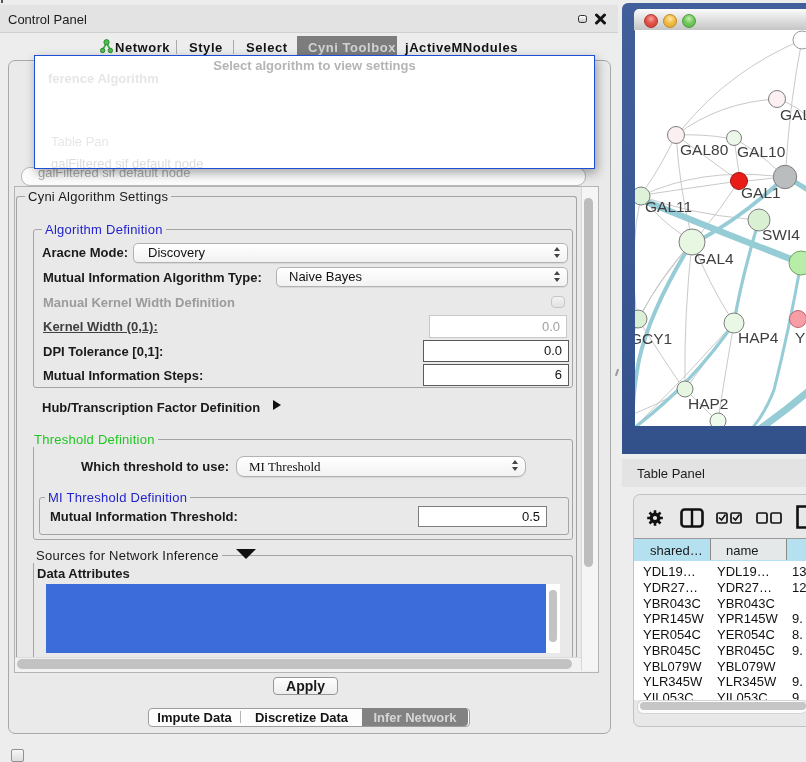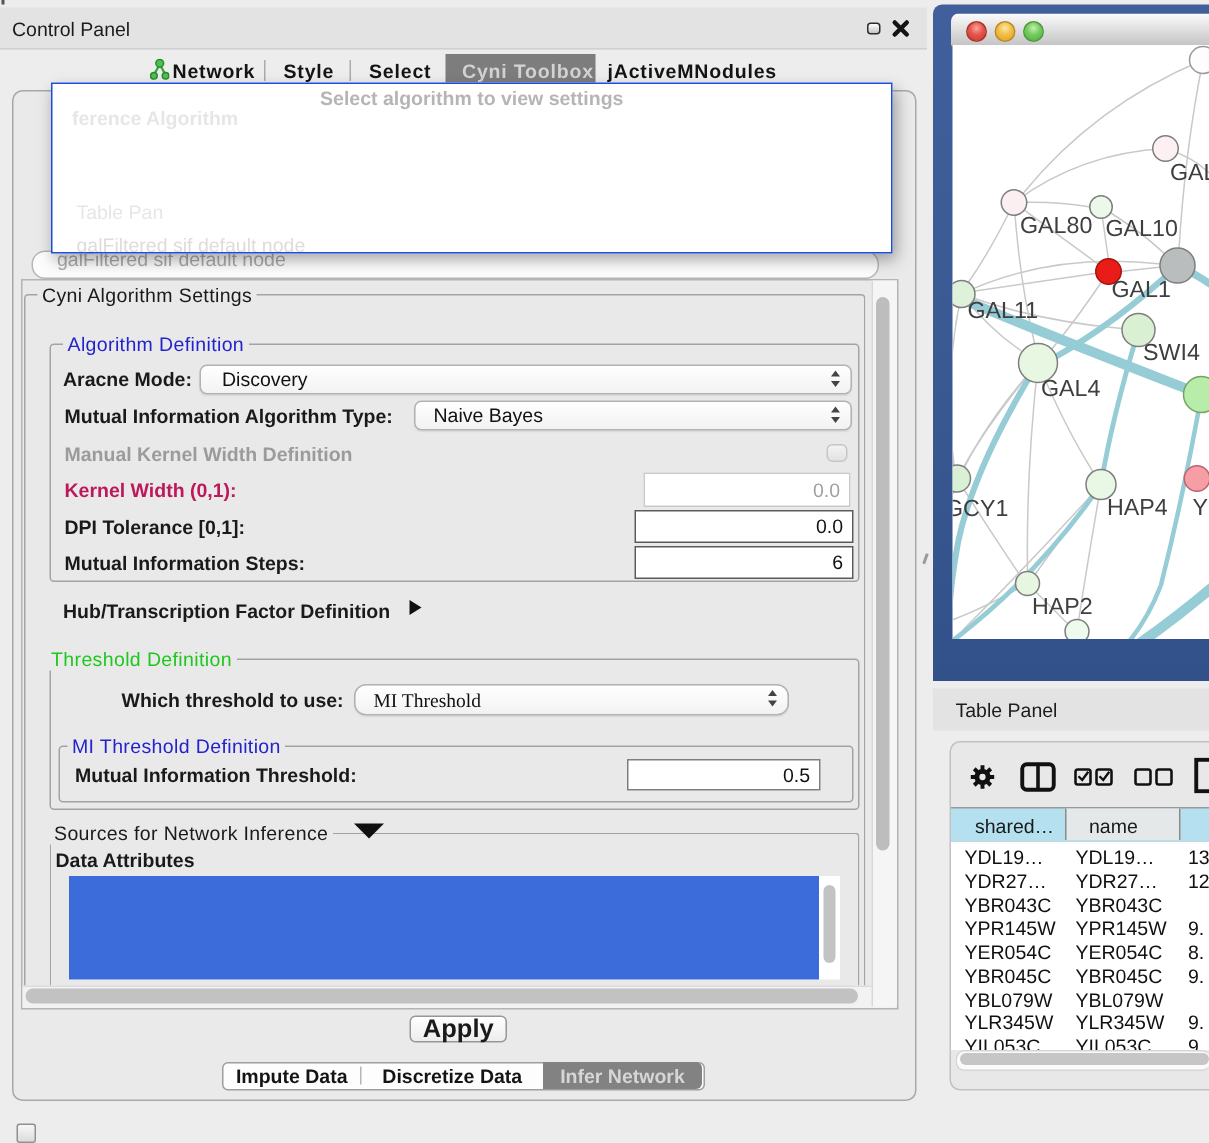--- a/index.html
+++ b/index.html
@@ -65,21 +65,21 @@
 <div class="a bl" style="left:43px;top:270px;">Mutual Information Algorithm Type:</div>
 <div class="combo" style="left:276px;top:267px;width:290px;height:18px;line-height:18px;">
  <span style="margin-left:12px;">Naive Bayes</span>
  <span class="updn" style="top:3px;">
       <span class="tri triu" style="display:block;"></span>
       <span class="tri trid" style="display:block;"></span>
     </span>
 </div>
 <div class="a bl" style="left:43px;top:295px;color:#9b9b9b;">Manual Kernel Width Definition</div>
 <div class="a" style="left:551px;top:296px;width:12px;height:10px;border:1px solid #c6c6c6;border-radius:4px;background:linear-gradient(#f3f3f3,#e2e2e2);"></div>
-<div class="a bl" style="left:43px;top:319px;color:#be185d;">Kernel Width (0,1):</div>
+<div class="a bl" style="left:43px;top:319px;color:#404040;text-decoration:underline;">Kernel Width (0,1):</div>
 <div class="fld" style="left:429px;top:315px;width:130px;height:21px;line-height:21px;border:1px solid #c9c9c9;color:#a0a0a0;padding-right:6px;">0.0</div>
 <div class="a bl" style="left:43px;top:344px;">DPI Tolerance [0,1]:</div>
 <div class="fld" style="left:423px;top:340px;width:138px;height:20px;line-height:20px;border:1.5px solid #5a5a5a;color:#111;padding-right:6px;">0.0</div>
 <div class="a bl" style="left:43px;top:368px;">Mutual Information Steps:</div>
 <div class="fld" style="left:423px;top:364px;width:138px;height:20px;line-height:20px;border:1.5px solid #5a5a5a;color:#111;padding-right:6px;">6</div>
 
 <div class="a bl" style="left:42px;top:400px;">Hub/Transcription Factor Definition</div>
 <div class="a" style="left:273px;top:400px;width:0;height:0;border-top:5.5px solid transparent;border-bottom:5.5px solid transparent;border-left:8px solid #111;"></div>
 
 <div class="grp" style="left:33px;top:439px;width:538px;height:99px;"></div>
@@ -105,21 +105,21 @@
  <div style="position:absolute;left:0;top:0;width:500px;height:120px;background:#3b6cd9;"></div>
  <div style="position:absolute;left:503px;top:6px;width:8px;height:52px;background:#c3c3c3;border-radius:4px;"></div>
 </div>
 
 <div class="a" style="left:15px;top:657px;width:582px;height:14px;background:#f2f2f2;border-top:1px solid #dcdcdc;"></div>
 <div class="a" style="left:17px;top:659px;width:555px;height:10px;background:#c2c2c2;border-radius:5px;"></div>
 
 <div class="a" style="left:581px;top:187px;width:16px;height:484px;background:#f5f5f5;border-left:1px solid #d8d8d8;"></div>
 <div class="a" style="left:584px;top:198px;width:9px;height:369px;background:#bdbdbd;border-radius:4.5px;"></div>
 
-<div class="a" style="left:273px;top:677px;width:63px;height:16px;border:1px solid #979797;border-radius:4px;background:linear-gradient(#ffffff,#ededed);text-align:center;line-height:16px;font-size:17px;font-weight:bold;color:#1a1a1a;">Apply</div>
+<div class="a" style="left:273px;top:677px;width:63px;height:16px;border:1px solid #979797;border-radius:4px;background:linear-gradient(#ffffff,#ededed);text-align:center;line-height:16px;font-size:14px;font-weight:bold;color:#1a1a1a;">Apply</div>
 
 <div class="a" style="left:148px;top:708px;width:320px;height:17px;border:1px solid #9e9e9e;border-radius:4px;background:#fdfdfd;"></div>
 <div class="seg" style="left:149px;top:709px;width:91px;color:#141414;">Impute Data</div>
 <div class="a" style="left:240px;top:711px;width:1px;height:12px;background:#b5b5b5;"></div>
 <div class="seg" style="left:241px;top:709px;width:121px;color:#141414;">Discretize Data</div>
 <div class="a" style="left:362px;top:708px;width:106px;height:18px;background:#828282;border-radius:0 4px 4px 0;"></div>
 <div class="seg" style="left:362px;top:709px;width:106px;color:#d6d6d6;">Infer Network</div>
 
 <div class="a" style="left:21px;top:167px;width:563px;height:17px;border:1px solid #b6b6b6;border-radius:9px;background:#fcfcfc;z-index:5;">
  <span style="position:absolute;left:16px;top:-3px;font-size:13px;color:#ababab;">galFiltered sif default node</span>

